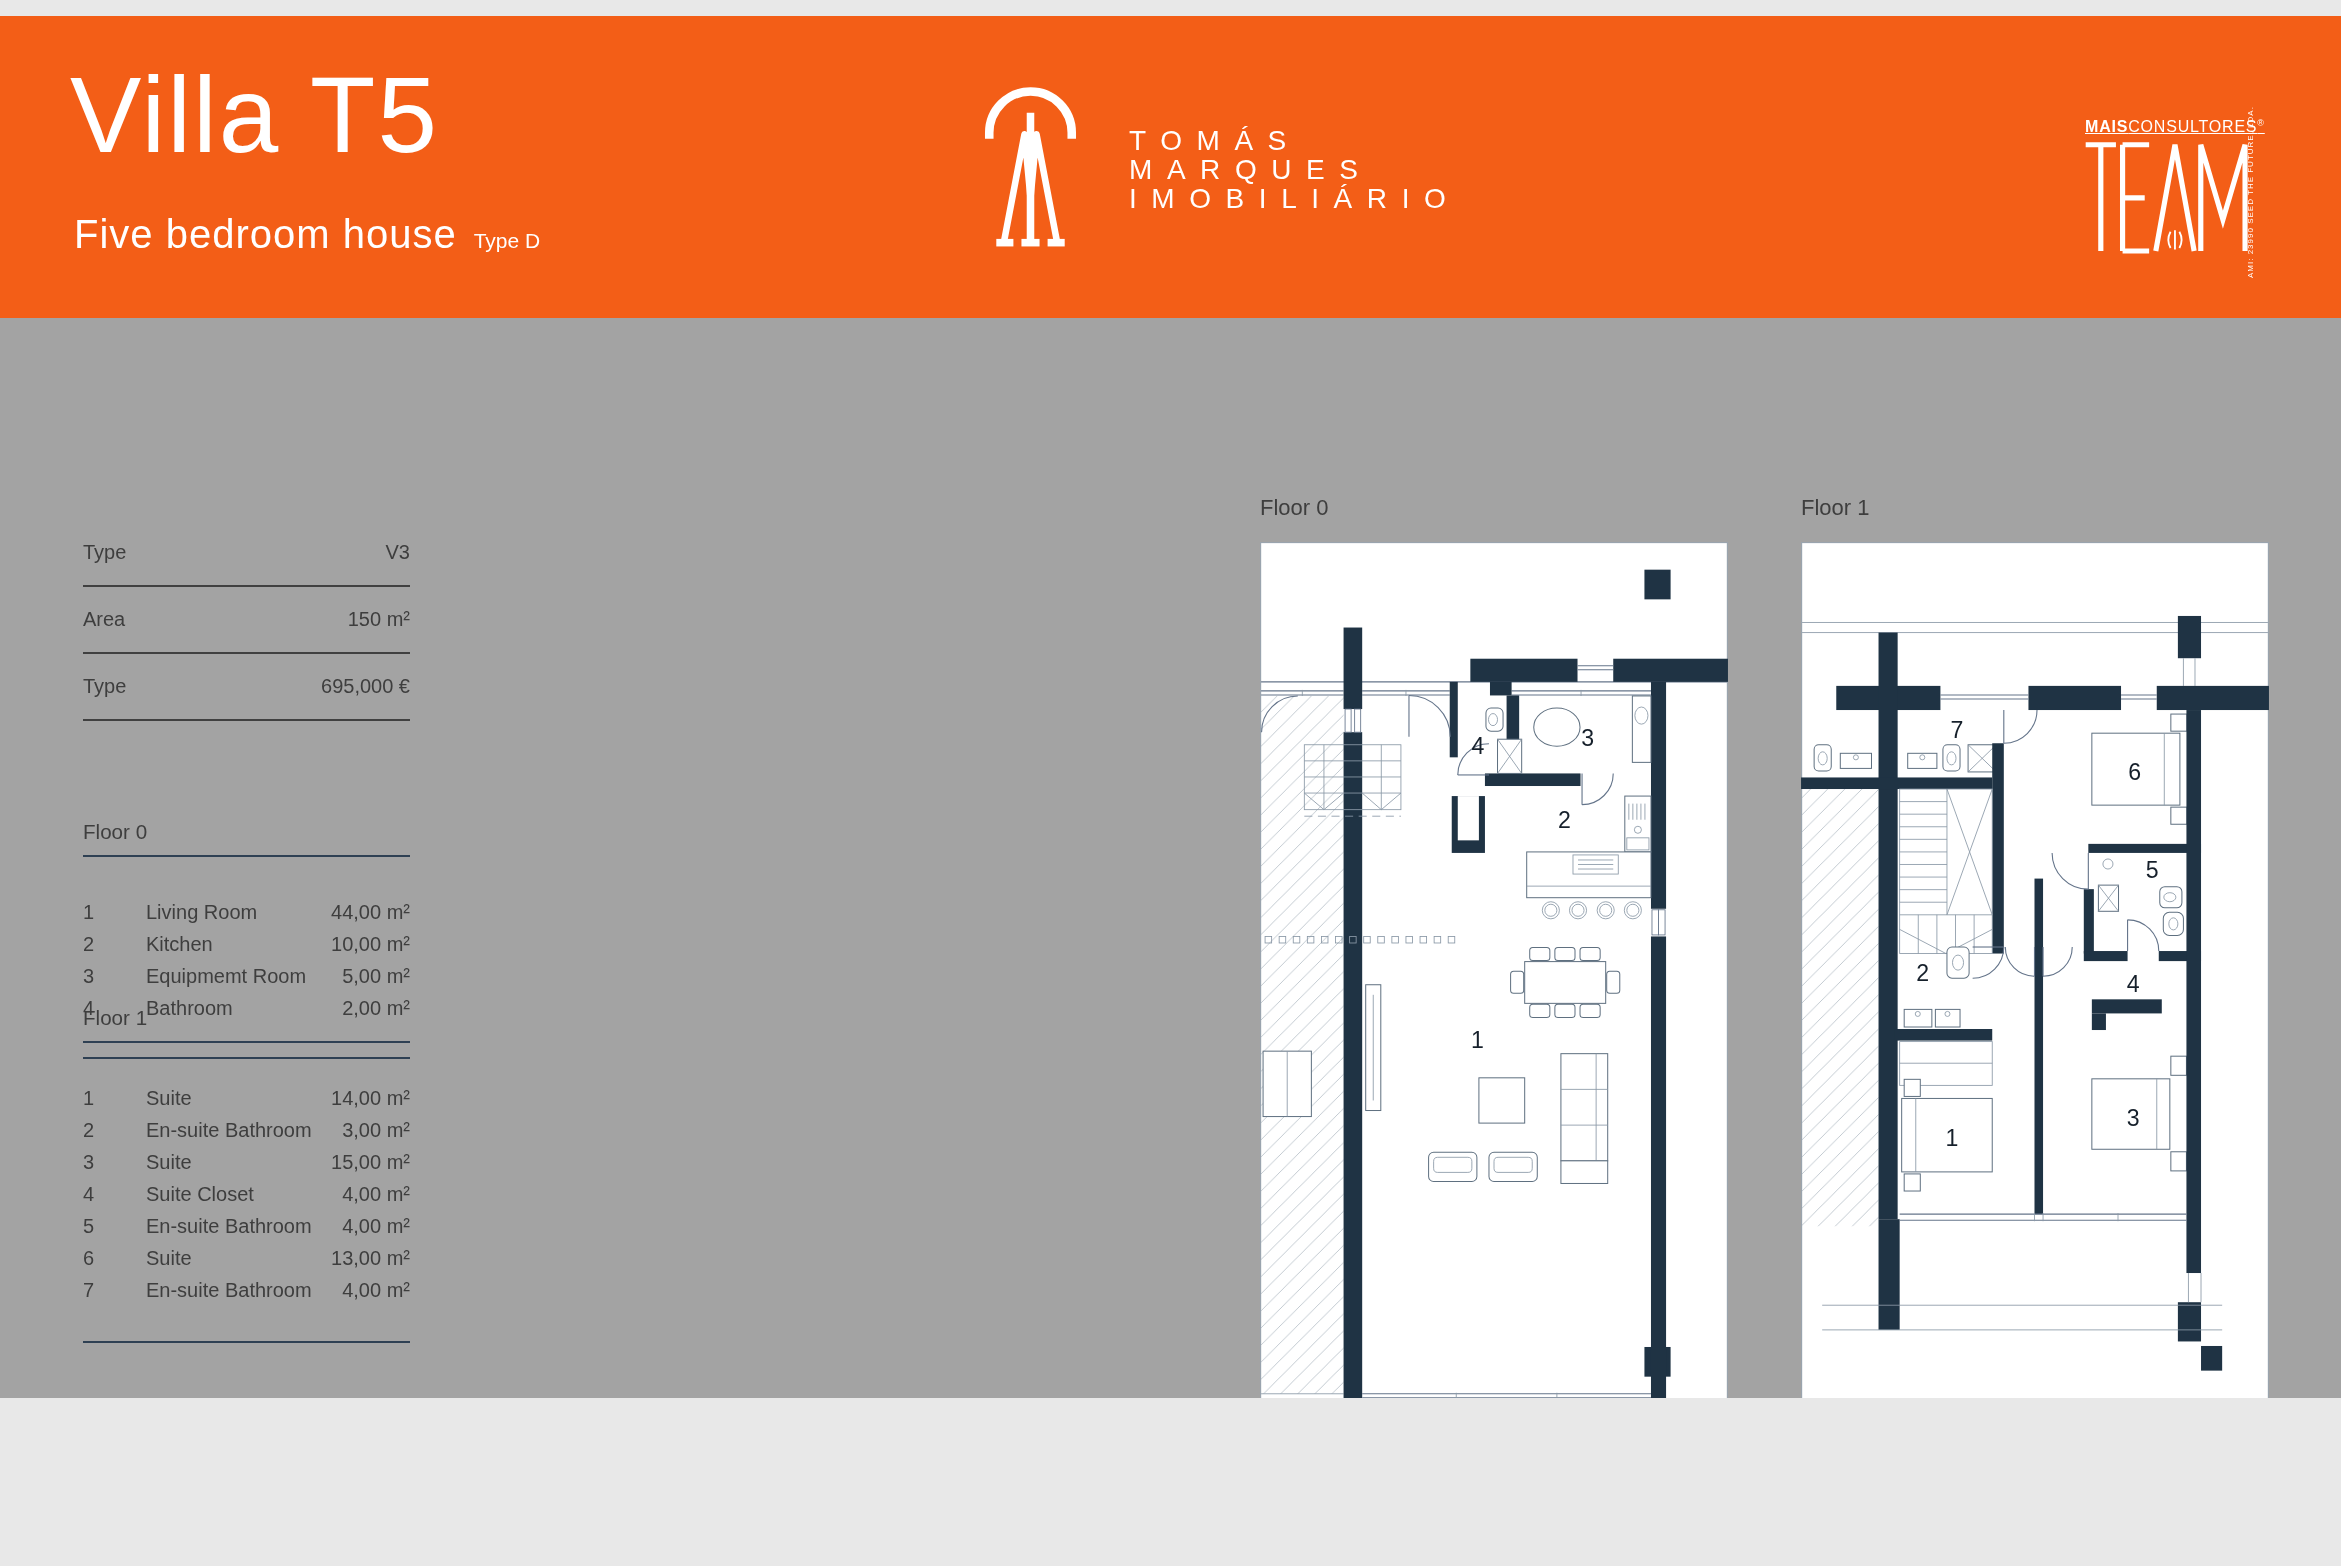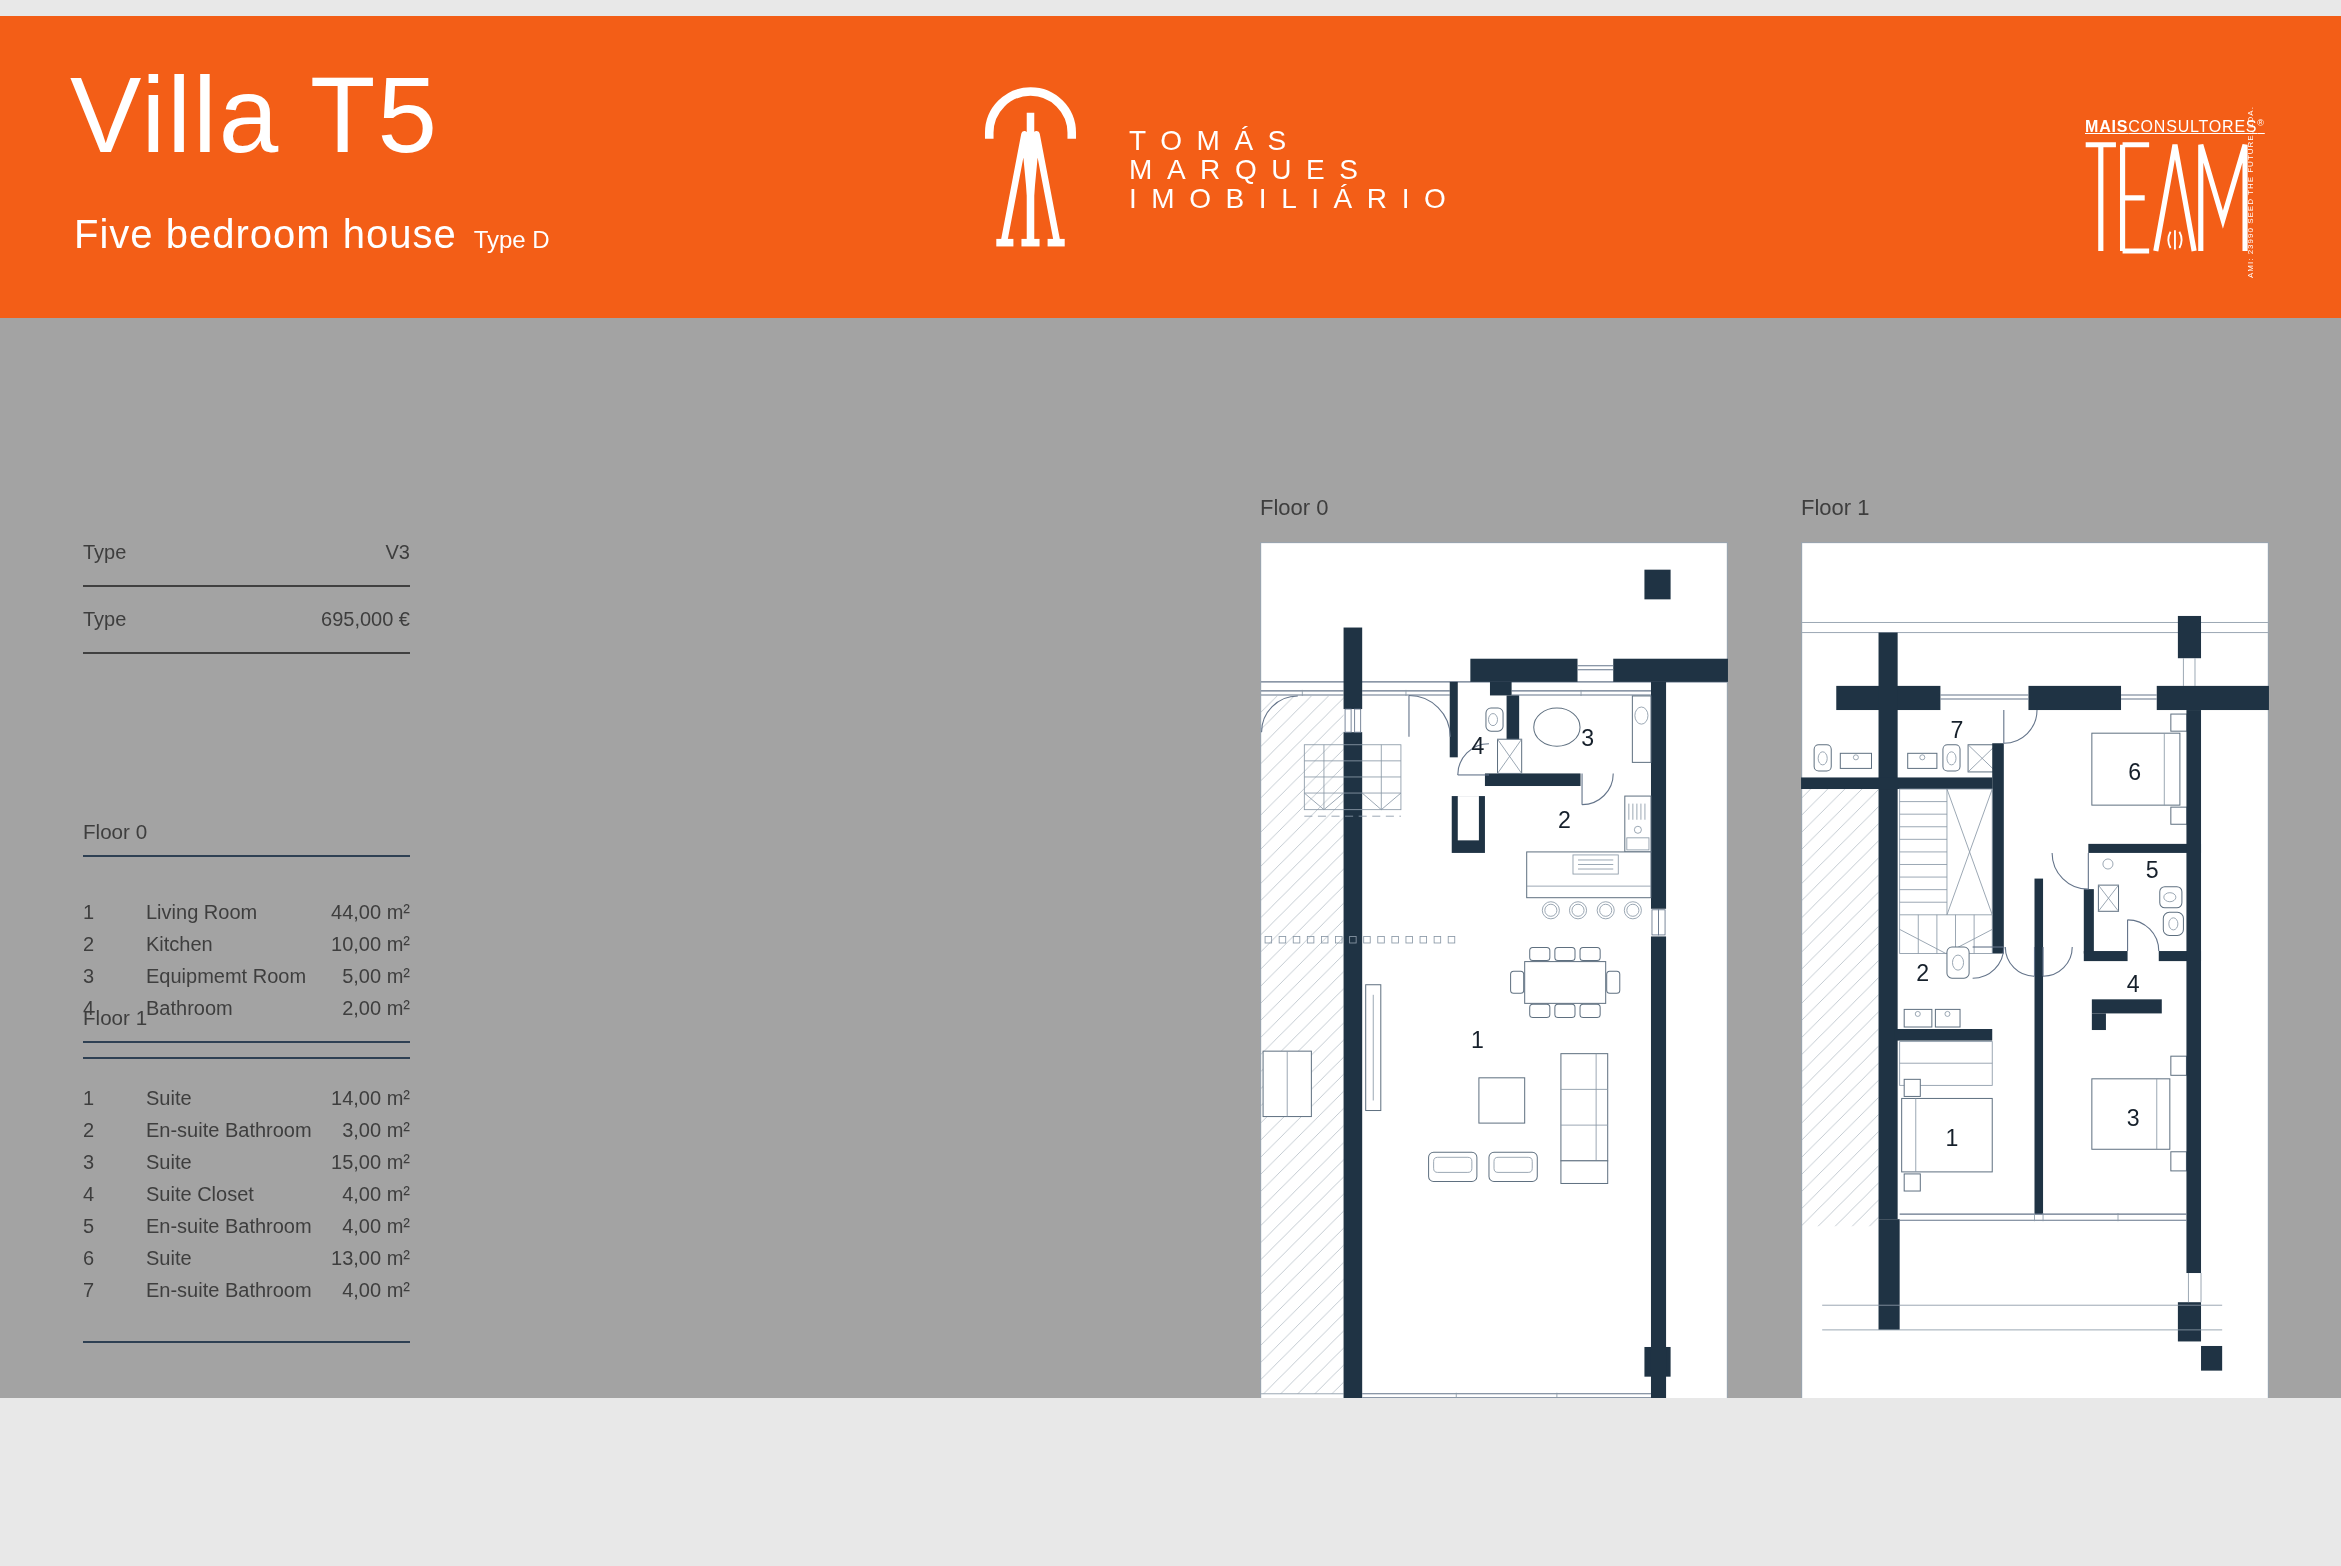--- a/index.html
+++ b/index.html
@@ -5,21 +5,21 @@
   html,body{margin:0;padding:0;background:#e8e8e8;}
   .page{position:relative;width:2342px;height:1382px;background:#a3a3a3;overflow:hidden;
         font-family:"Liberation Sans",sans-serif;color:#3e3e3e;margin-top:16px;}
 
   
   .hdr{position:absolute;left:0;top:0;width:2342px;height:302px;background:#F35E17;}
   .hdr-title{position:absolute;left:70px;top:46px;color:#fff;font-size:107px;font-weight:400;
              letter-spacing:2px;line-height:1;}
   .hdr-sub{position:absolute;left:74px;top:196px;color:#fff;display:flex;align-items:baseline;gap:17px;}
   .hdr-sub .s1{font-size:40px;font-weight:400;letter-spacing:1px;}
-  .hdr-sub .s2{font-size:24px;font-weight:400;}
+  .hdr-sub .s2{font-size:21px;font-weight:400;}
 
   .brand-mono{position:absolute;left:945px;top:69px;}
   .brand-text{position:absolute;left:1129px;top:110px;color:#fff;font-size:28px;line-height:29px;
               letter-spacing:0.52em;font-weight:400;white-space:nowrap;}
 
   .partner-top{position:absolute;left:2085px;top:102px;color:#fff;font-size:16px;letter-spacing:0.8px;white-space:nowrap;text-decoration:underline;}
   .partner-top b{font-weight:700;}
   .partner-top sup{font-size:9px;}
   .partner-team{position:absolute;left:2082px;top:124px;}
   .partner-side{position:absolute;left:2170px;top:177px;width:161px;color:#fff;font-size:8px;
@@ -101,20 +101,24 @@
         <path d="M 264,248 q 12,22 0,44"></path>
       </g>
     </svg>
     <div class="partner-side">AMI: 23990  SEED THE FUTURE, LDA.</div>
   </header>
 
   <div class="spec">
     <div class="spec-row">
       <span>Type</span>
       <span>V3</span>
+    </div>
+    <div class="spec-row">
+      <span>Area</span>
+      <span>150 m²</span>
     </div>
     <div class="spec-row">
       <span>Type</span>
       <span>695,000 €</span>
     </div>
   </div>
 
   <div class="ft ft0">
     <div class="ft-title">Floor 0</div>
     <div class="ft-rows">

